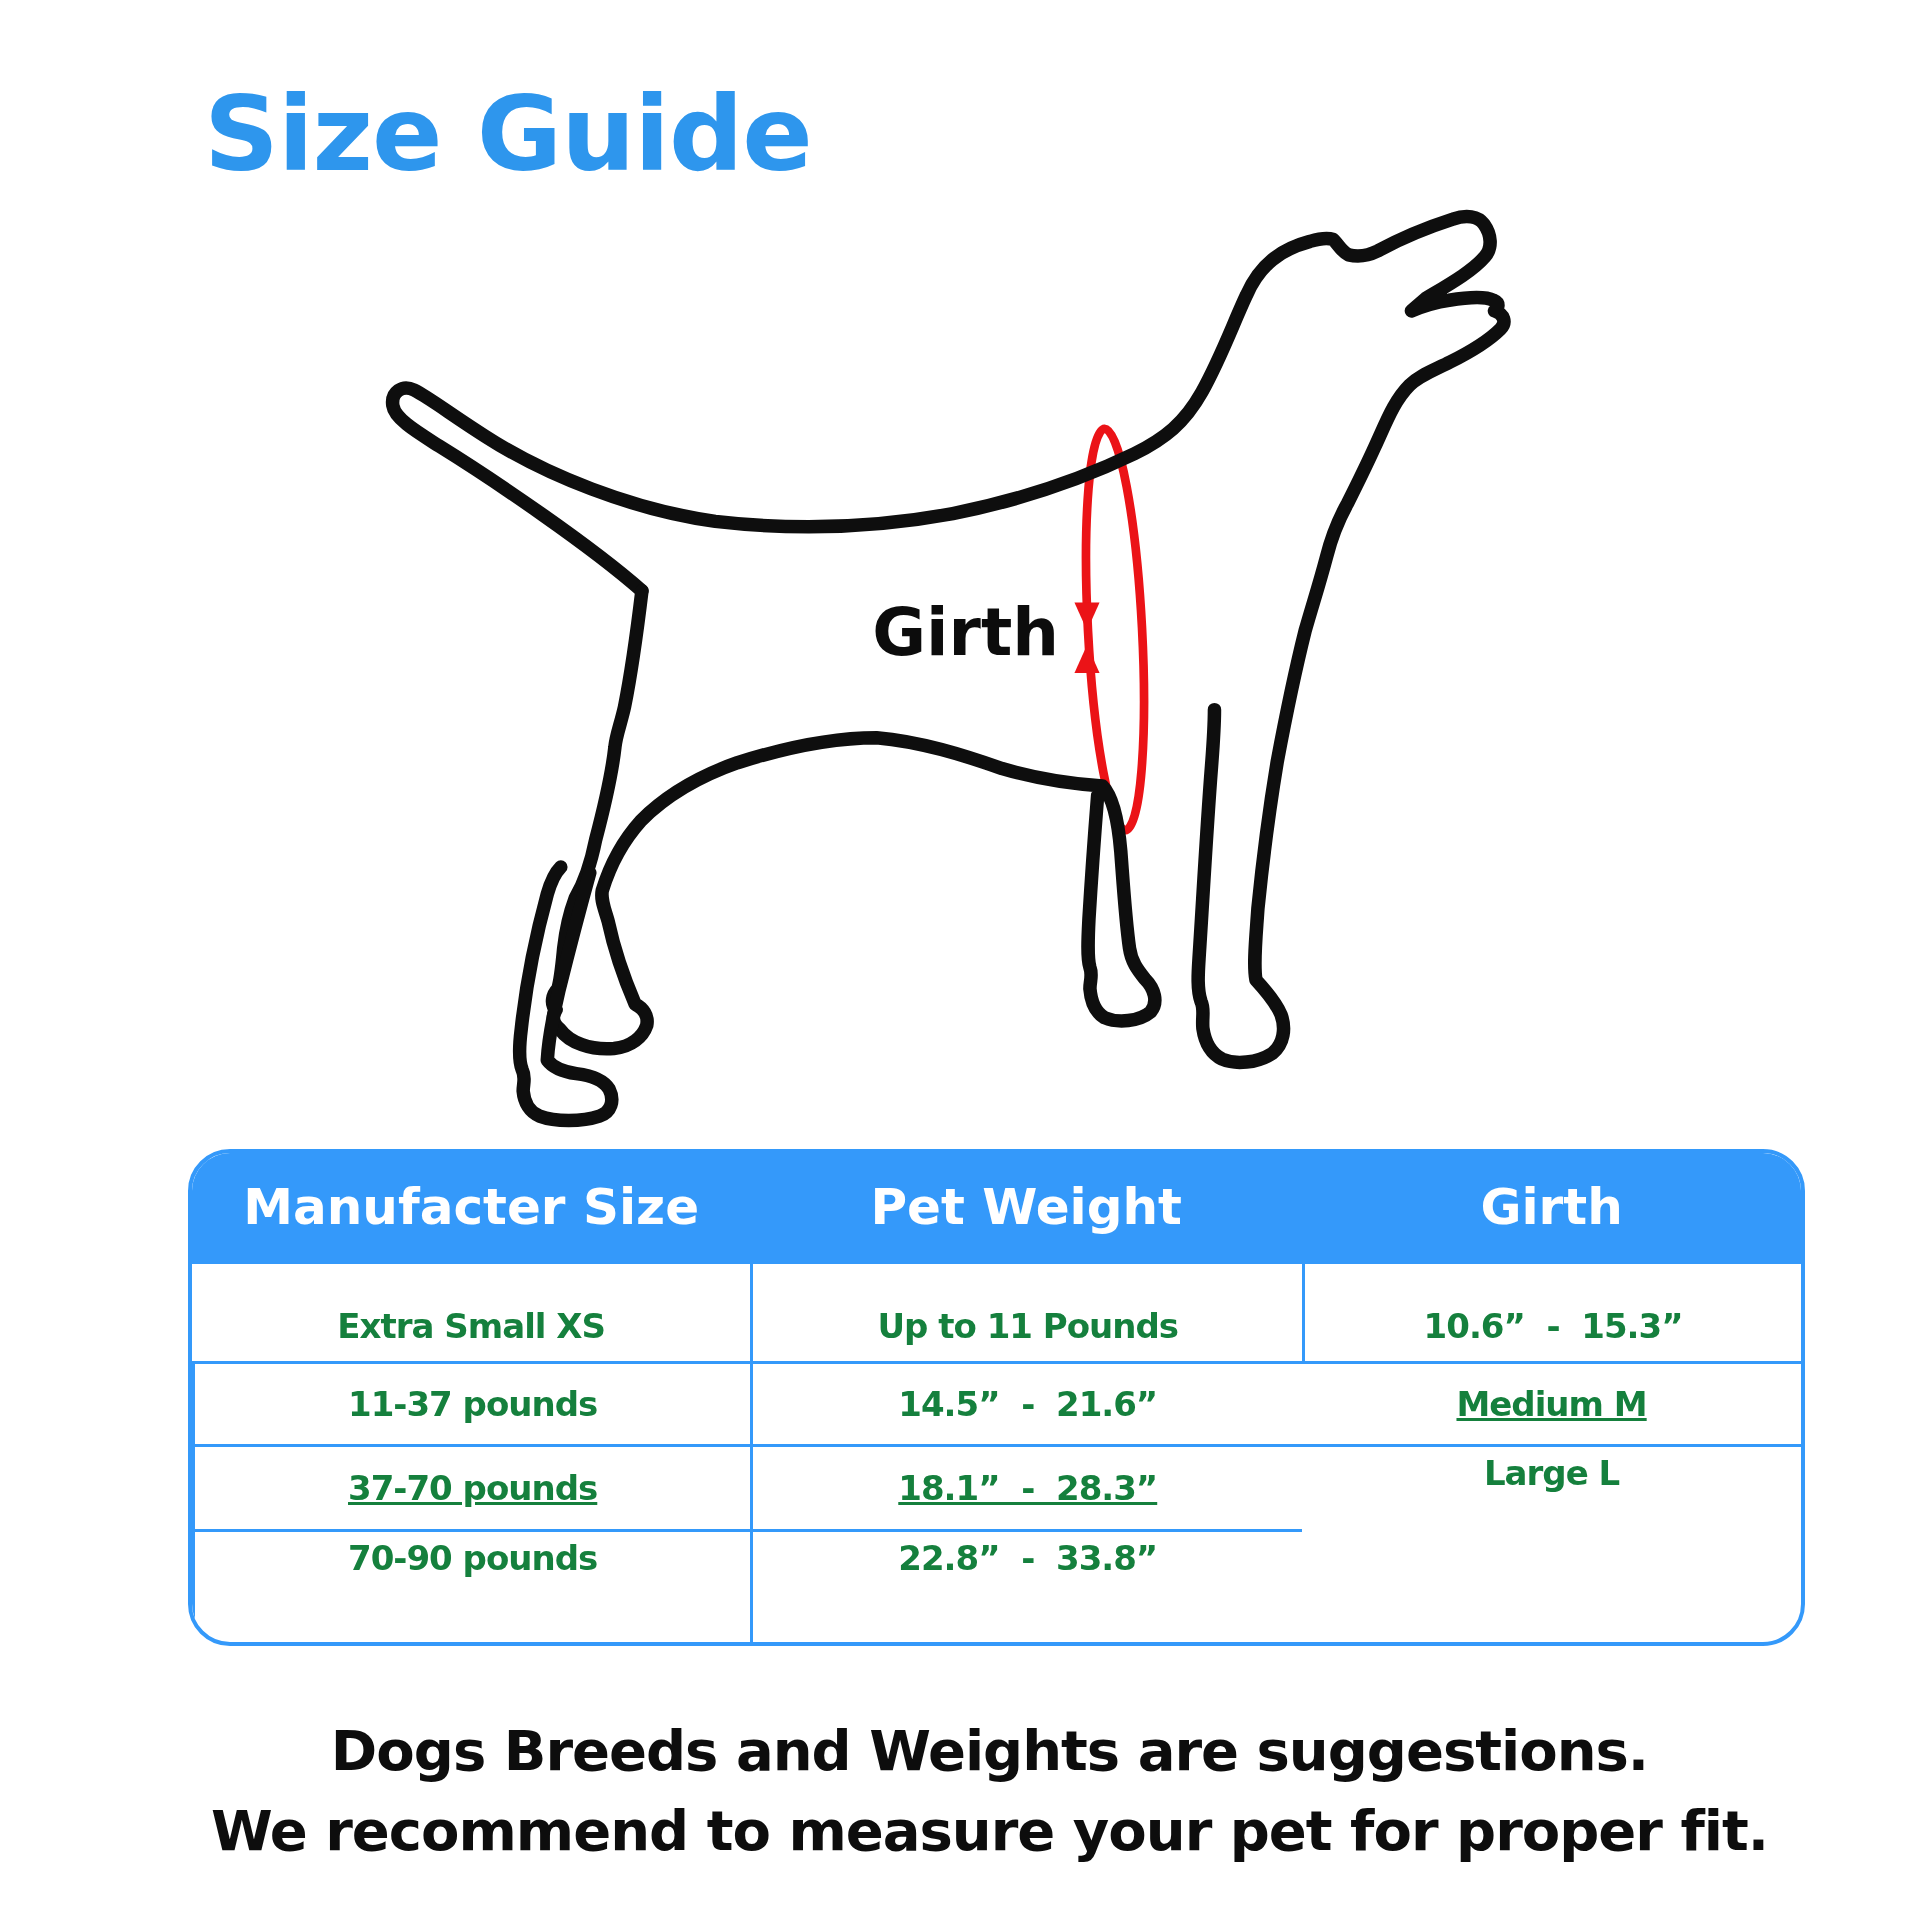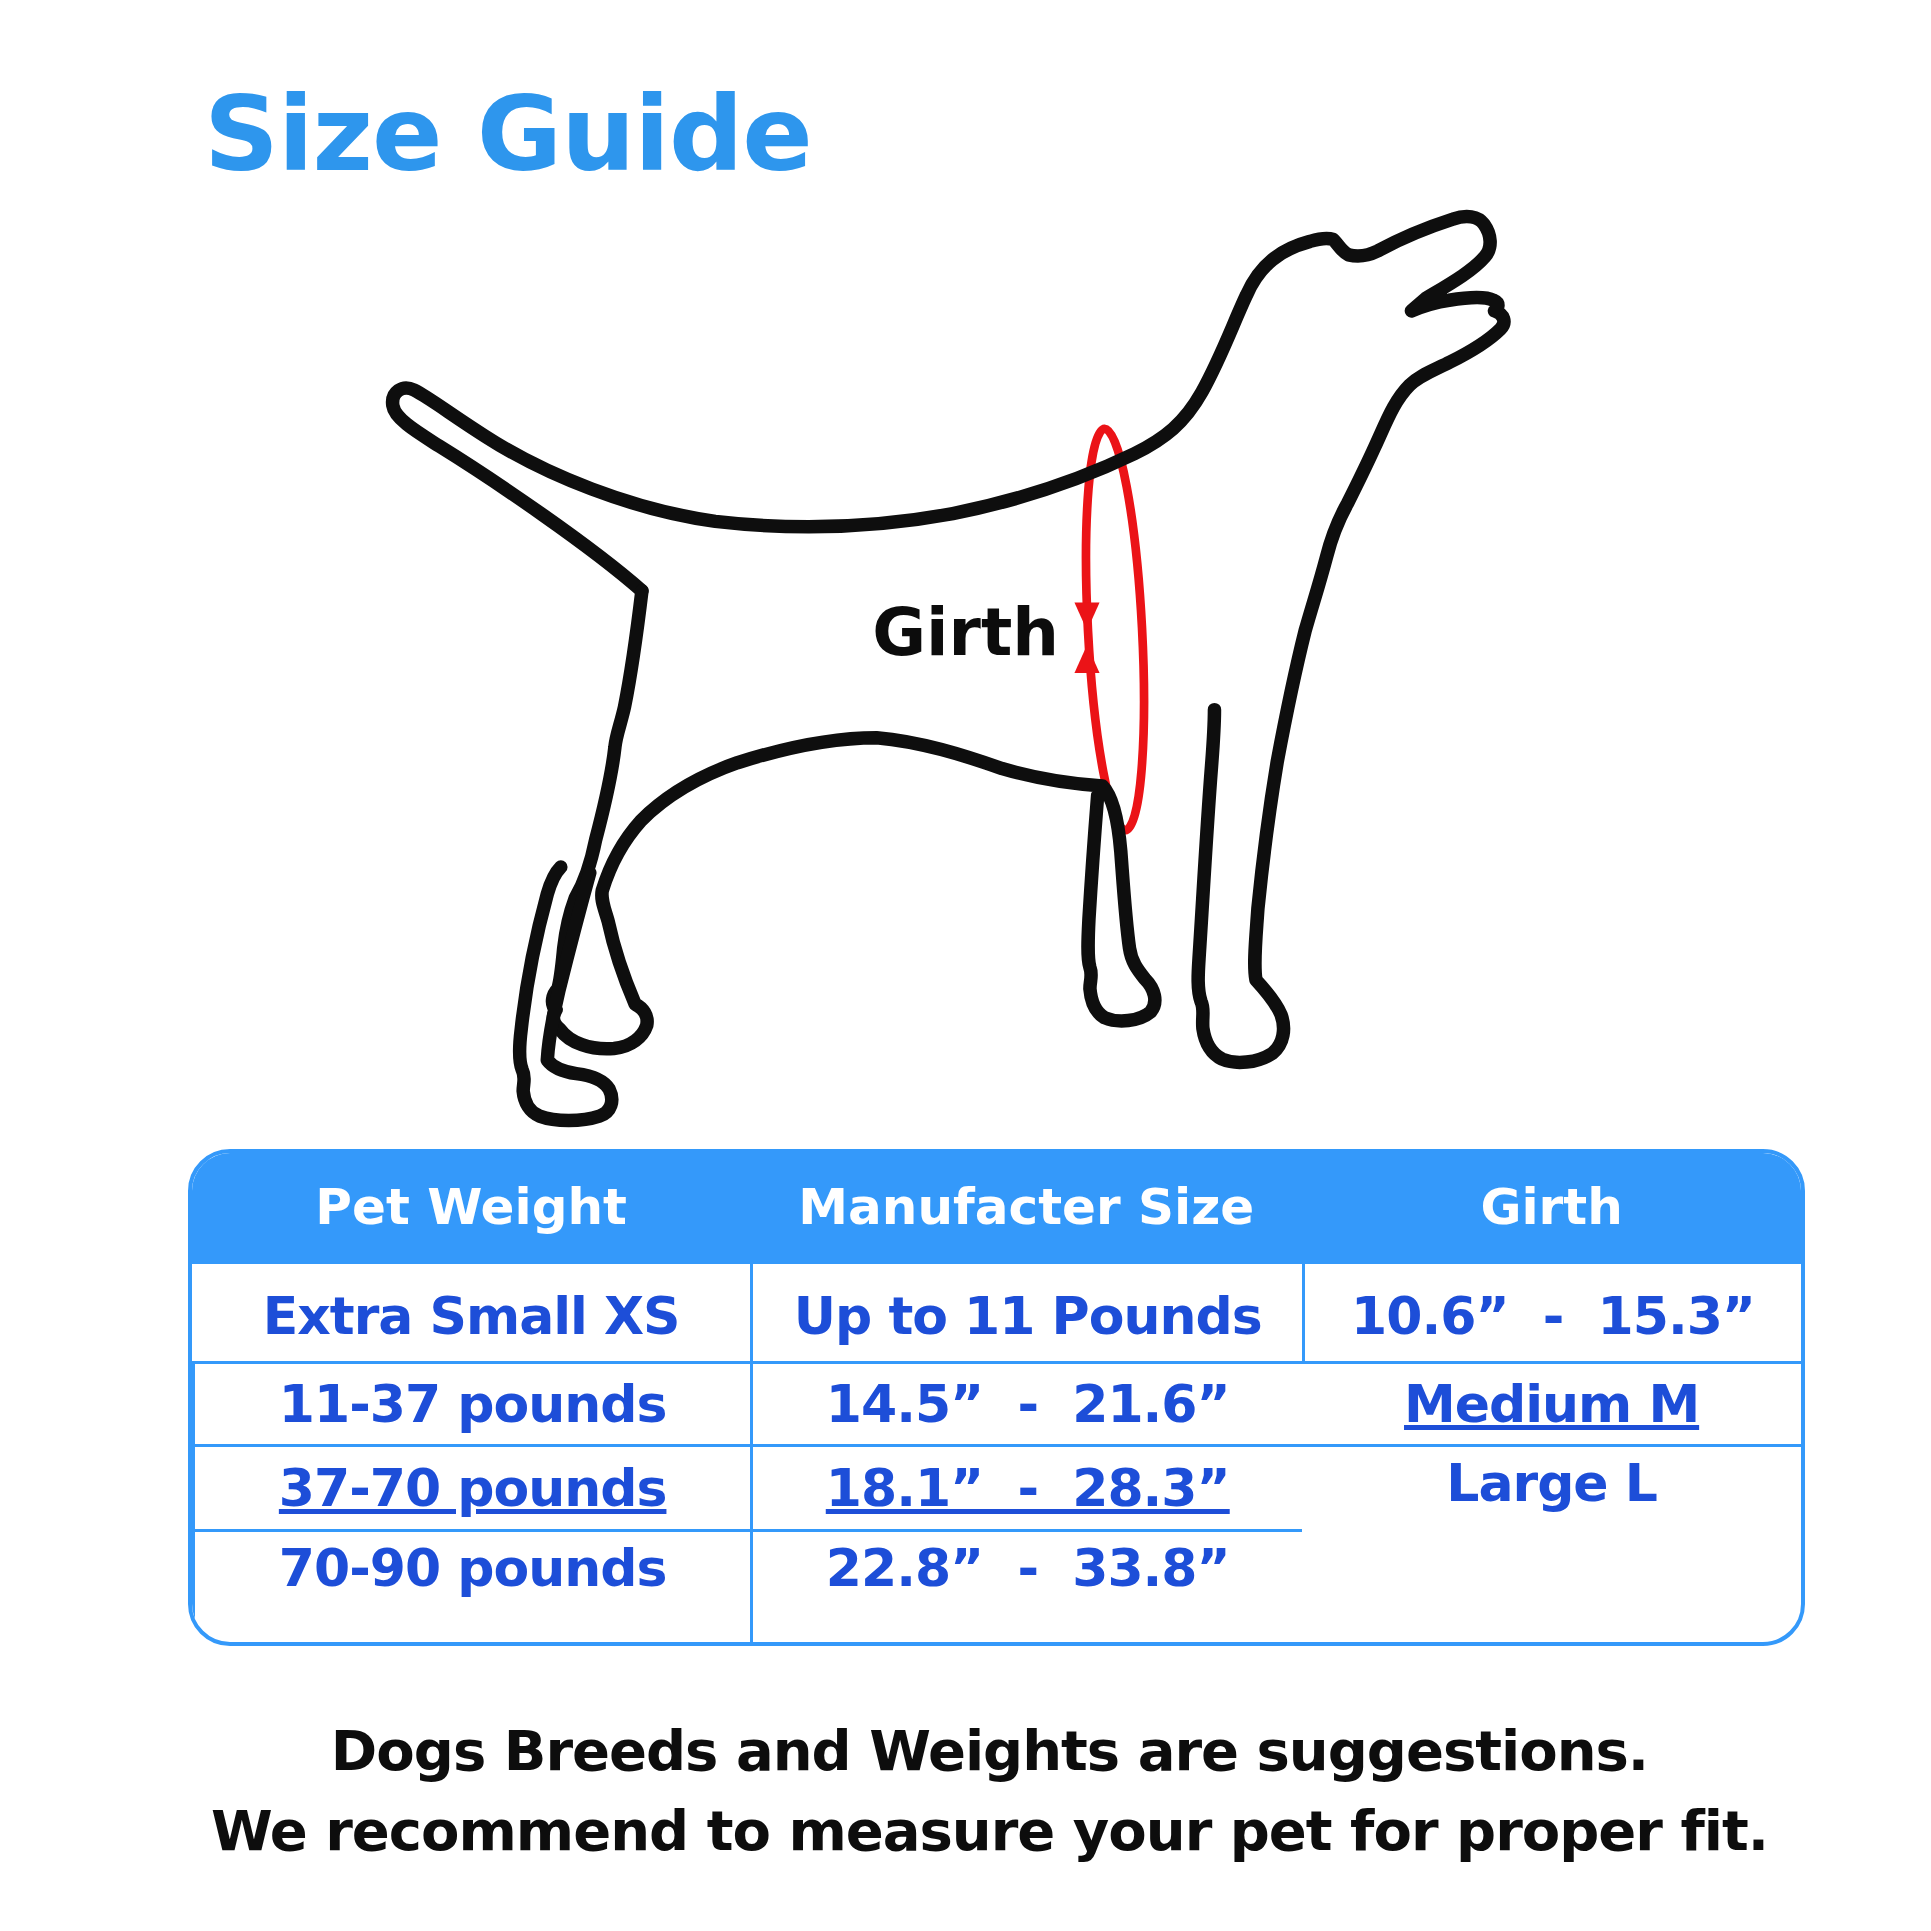--- a/index.html
+++ b/index.html
@@ -27,21 +27,21 @@
     font-size:68px;font-weight:bold;text-anchor:end;}
 
   .size-table{
     position:absolute;left:164px;top:1149px;width:1617px;height:497px;
     border:4.8px solid var(--accent);border-radius:42px;overflow:hidden;
     display:grid;background:#fff;
     grid-template-columns:34.7% 34.3% 31%;
     grid-template-rows:108px 100px 83px 85px 1fr;
   }
   .cell{display:flex;align-items:center;justify-content:center;
-    font-weight:bold;color:#1d4ed8;font-size:52px;letter-spacing:-1px;white-space:pre;}
+    font-weight:bold;color:#15803d;font-size:34px;letter-spacing:-1px;white-space:pre;}
   .th{background:var(--accent);color:#ffffff;font-size:50px;letter-spacing:0;}
   .tr1{border-top:3.9px solid var(--accent);align-items:flex-end;padding-bottom:15.4px;}
   .tr2{border-top:3.9px solid var(--accent);}
   .tr3{border-top:3.9px solid var(--accent);text-decoration:underline;}
   .tr4{border-top:3.9px solid var(--accent);align-items:flex-start;padding-top:6px;}
   .c2,.c3{border-left:3.9px solid var(--accent);}
   .th.c2,.th.c3{border-left:none;}
 
   .footer{
     position:absolute;left:0;top:1711px;width:1931px;
@@ -147,22 +147,22 @@
       C 546 912 550 904 556 898"></path>
 
     <polygon class="girth-arrow" points="1101,653 1088,624 1114,624"></polygon>
     <polygon class="girth-arrow" points="1101,668 1088,697 1114,697"></polygon>
 
     <text class="girth-text" x="1072" y="678">Girth</text>
   </svg>
 
   <div class="size-table">
 
+    <div class="cell th c1">Manufacter Size</div>
     <div class="cell th c2">Pet Weight</div>
-    <div class="cell th c1">Manufacter Size</div>
     <div class="cell th c3">Girth</div>
 
     <div class="cell tr1 c1">Extra Small XS</div>
     <div class="cell tr1 c2">Up to 11 Pounds</div>
     <div class="cell tr1 c3">10.6”  -  15.3”</div>
 
     <div class="cell tr2 c2">11-37 pounds</div>
     <div class="cell tr2 c3">14.5”  -  21.6”</div>
 
     <div class="cell tr3 c1">Medium M</div>

